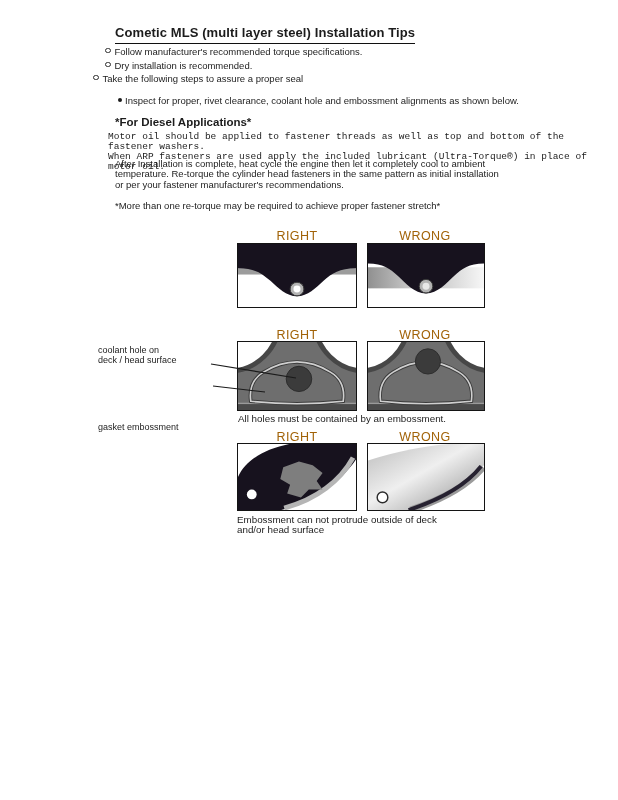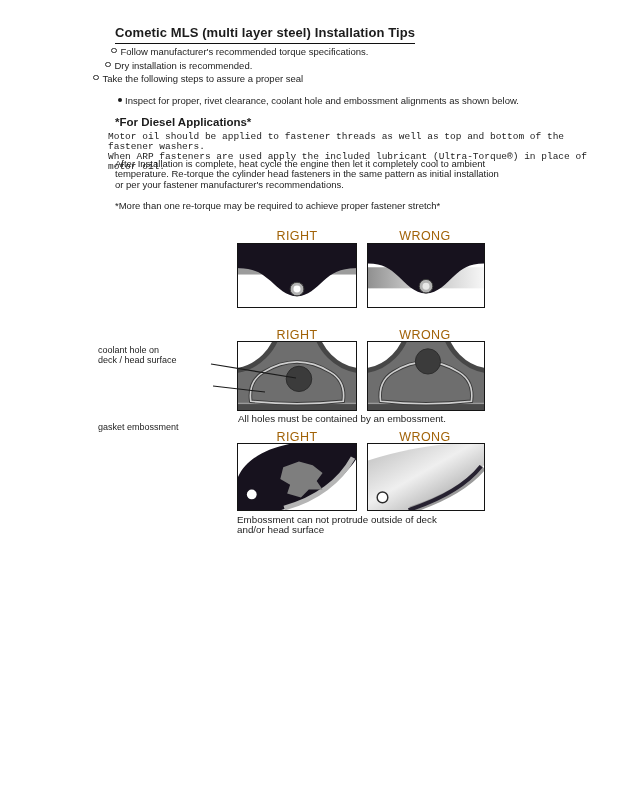--- a/index.html
+++ b/index.html
@@ -26,21 +26,21 @@
   .disc p{margin:0 0 9px 0;}
   .pagenum{font-size:16px;color:#2a2a2a;letter-spacing:.2px;}
 </style>
 </head>
 <body>
 
 <div class="page">
 
   <h1 class="abs title" style="margin:0;">Cometic MLS (multi layer steel) Installation Tips</h1>
 
-  <div class="abs bullet" style="left:111px;top:46px;text-align:right;">
+  <div class="abs bullet" style="left:105px;top:46px;text-align:right;">
     <span class="m1"></span><span>Follow manufacturer's recommended torque specifications.</span>
   </div>
   <div class="abs bullet" style="left:105px;top:60px;">
     <span class="m1"></span><span>Dry installation is recommended.</span>
   </div>
   <div class="abs bullet" style="left:93px;top:73px;">
     <span class="m1"></span><span>Take the following steps to assure a proper seal</span>
   </div>
   <div class="abs bullet" style="left:118px;top:94.5px;">
     <span class="m2"></span><span>Inspect for proper, rivet clearance, coolant hole and embossment alignments as shown below.</span>

